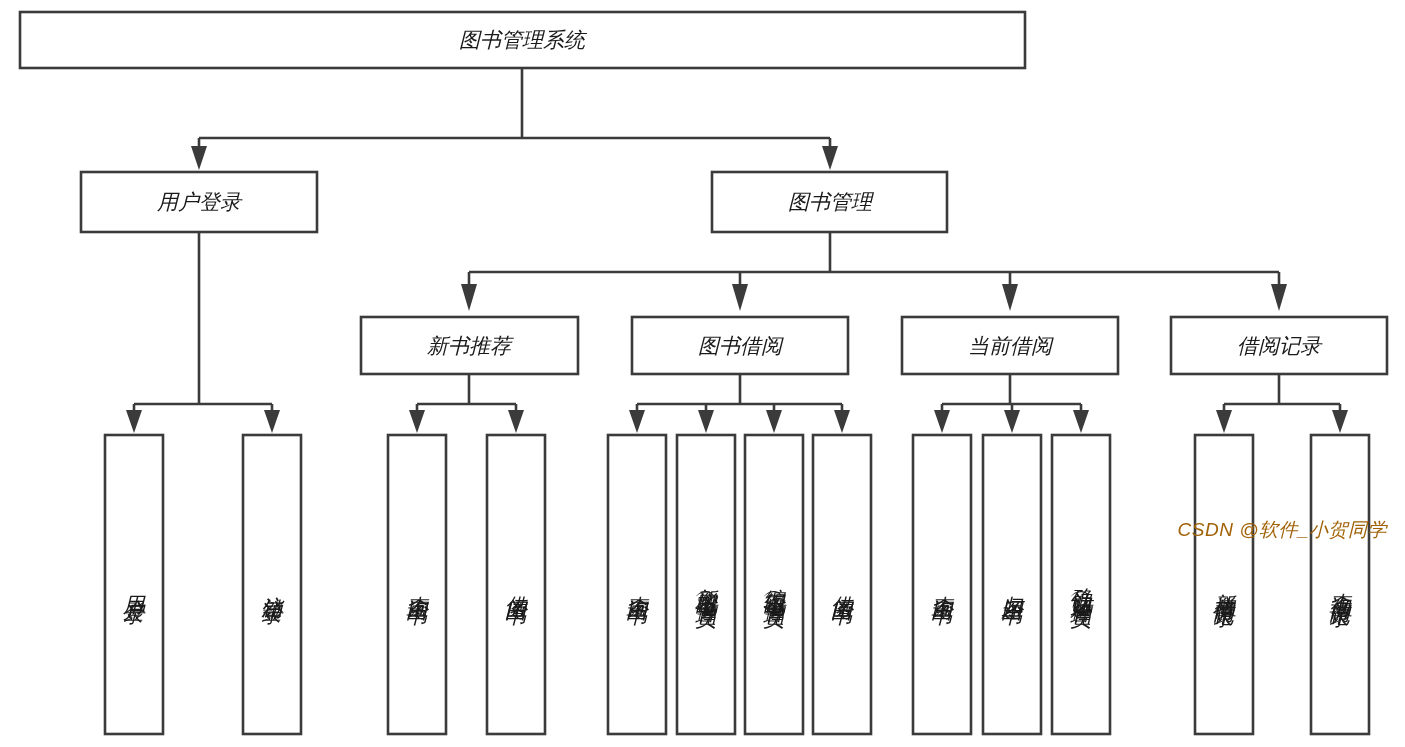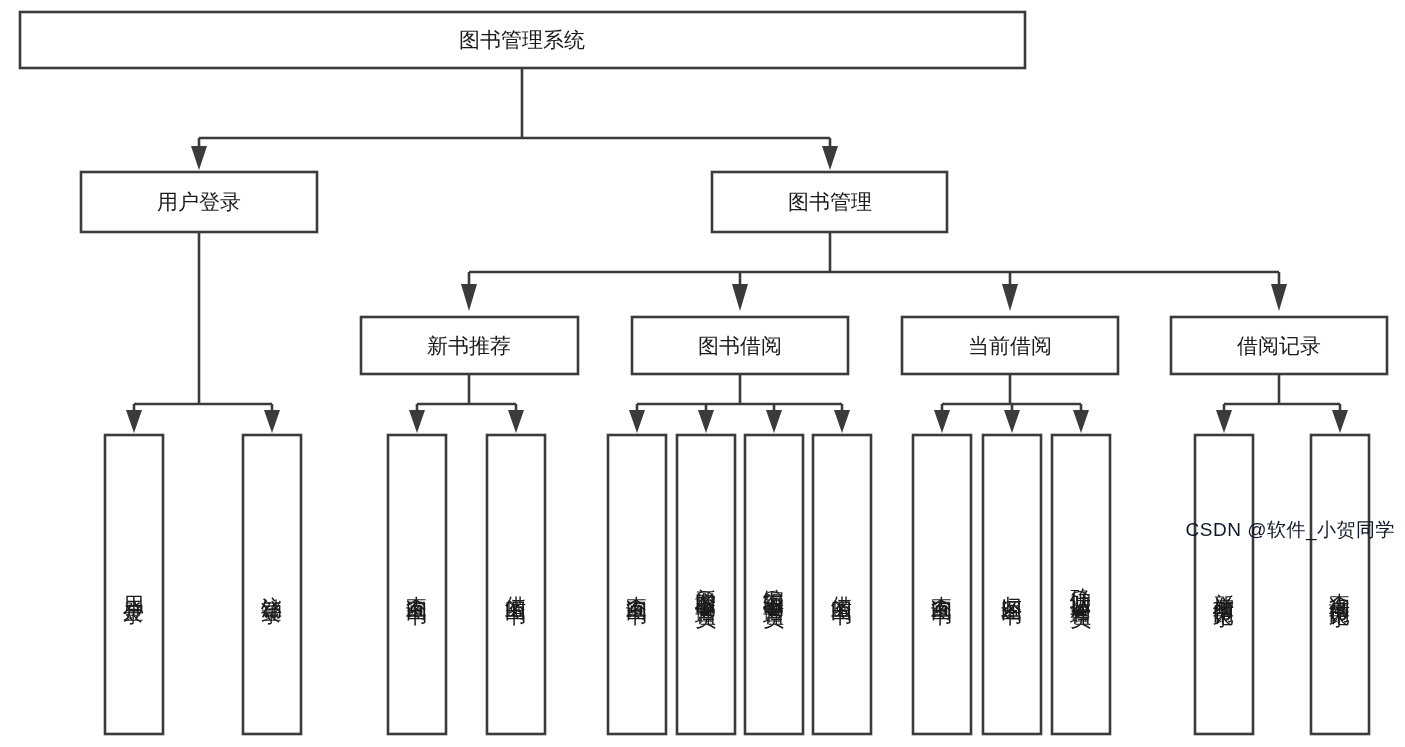--- a/index.html
+++ b/index.html
@@ -11,20 +11,21 @@
     width: 1405px;
     height: 747px;
     font-family: "Liberation Sans", "DejaVu Sans", sans-serif;
     overflow: hidden;
   }
   #diagram-root {
     position: relative;
     width: 1405px;
     height: 551px;
     background: #ffffff;
+    font-style: italic;
   }
   svg.diagram-svg {
     position: absolute;
     left: 0;
     top: 0;
     width: 1405px;
     height: 747px;
   }
   .node-box {
     fill: #ffffff;
@@ -54,25 +55,25 @@
     stroke-width: 2.6;
     fill: none;
     stroke-linecap: butt;
   }
   .arrow-head {
     fill: #3b3b3b;
     stroke: none;
   }
   .watermark {
     position: absolute;
-    right: 10px;
+    right: 18px;
     bottom: 8px;
     font-family: "Liberation Sans", "DejaVu Sans", sans-serif;
     font-size: 19px;
-    color: #0f172a;
+    color: #a16207;
     white-space: nowrap;
     letter-spacing: 0.5px;
     pointer-events: none;
   }
 </style>
 </head>
 <body>
 
 <div id="diagram-root">
 

